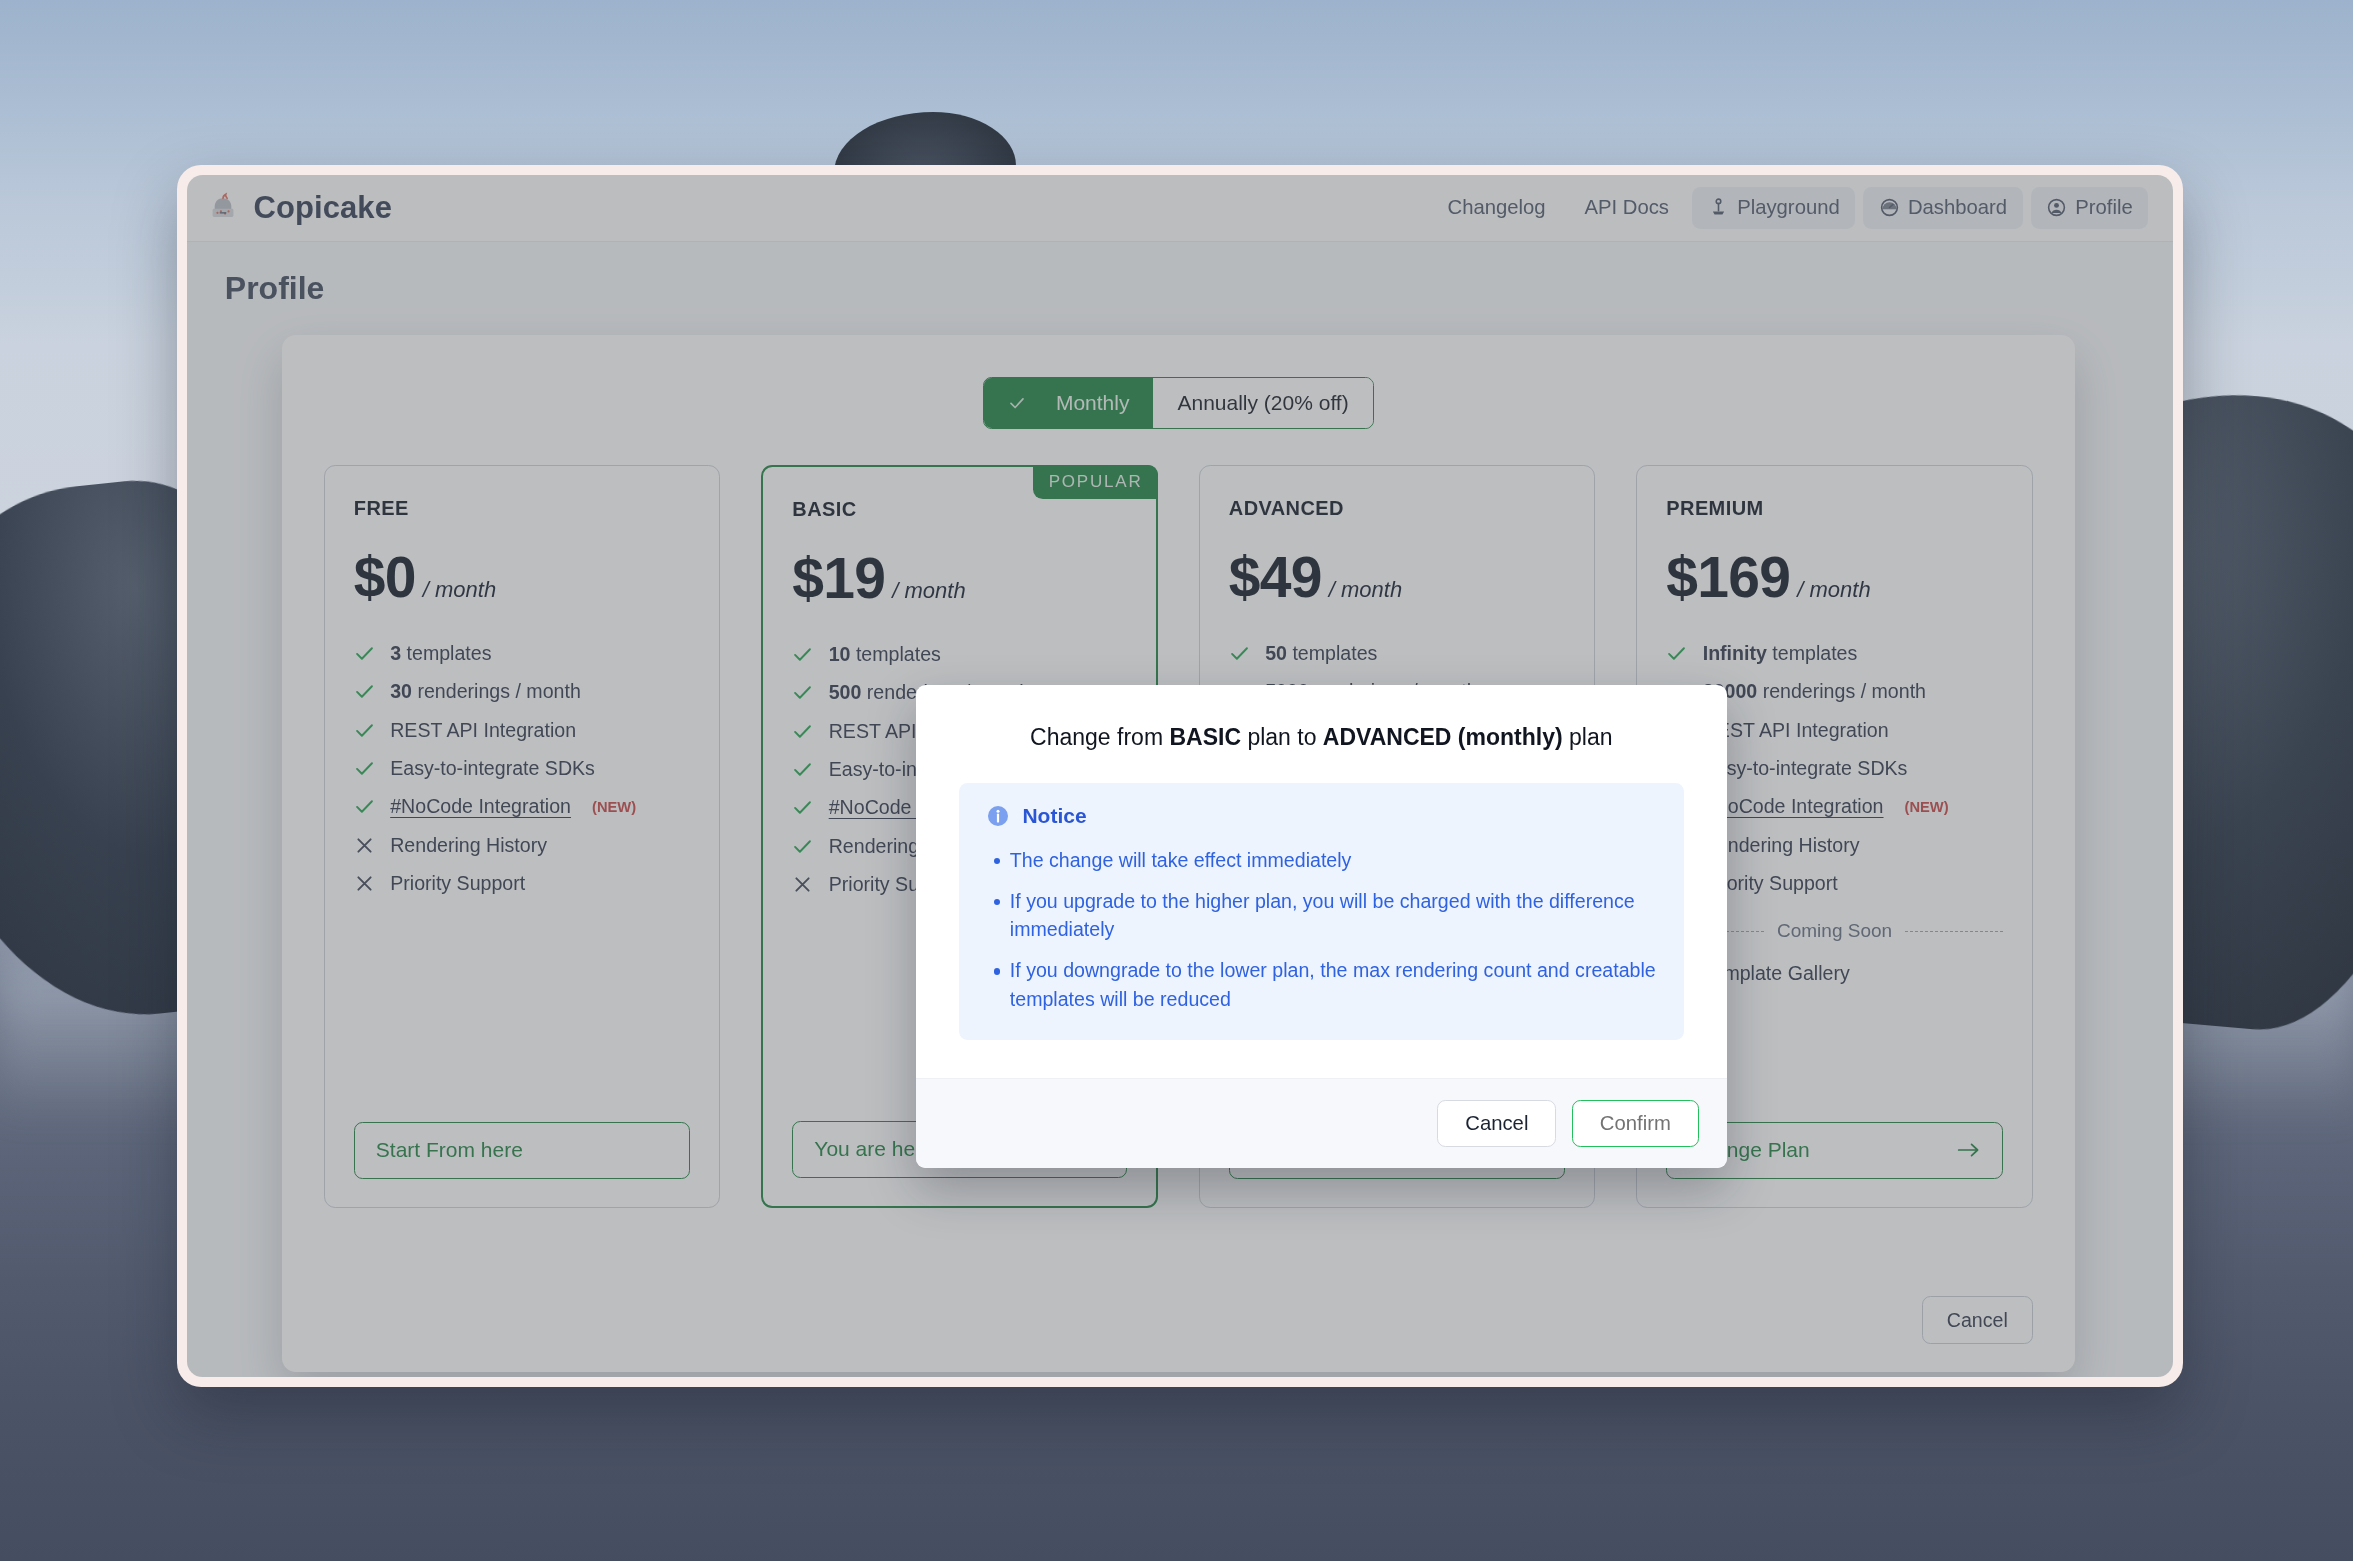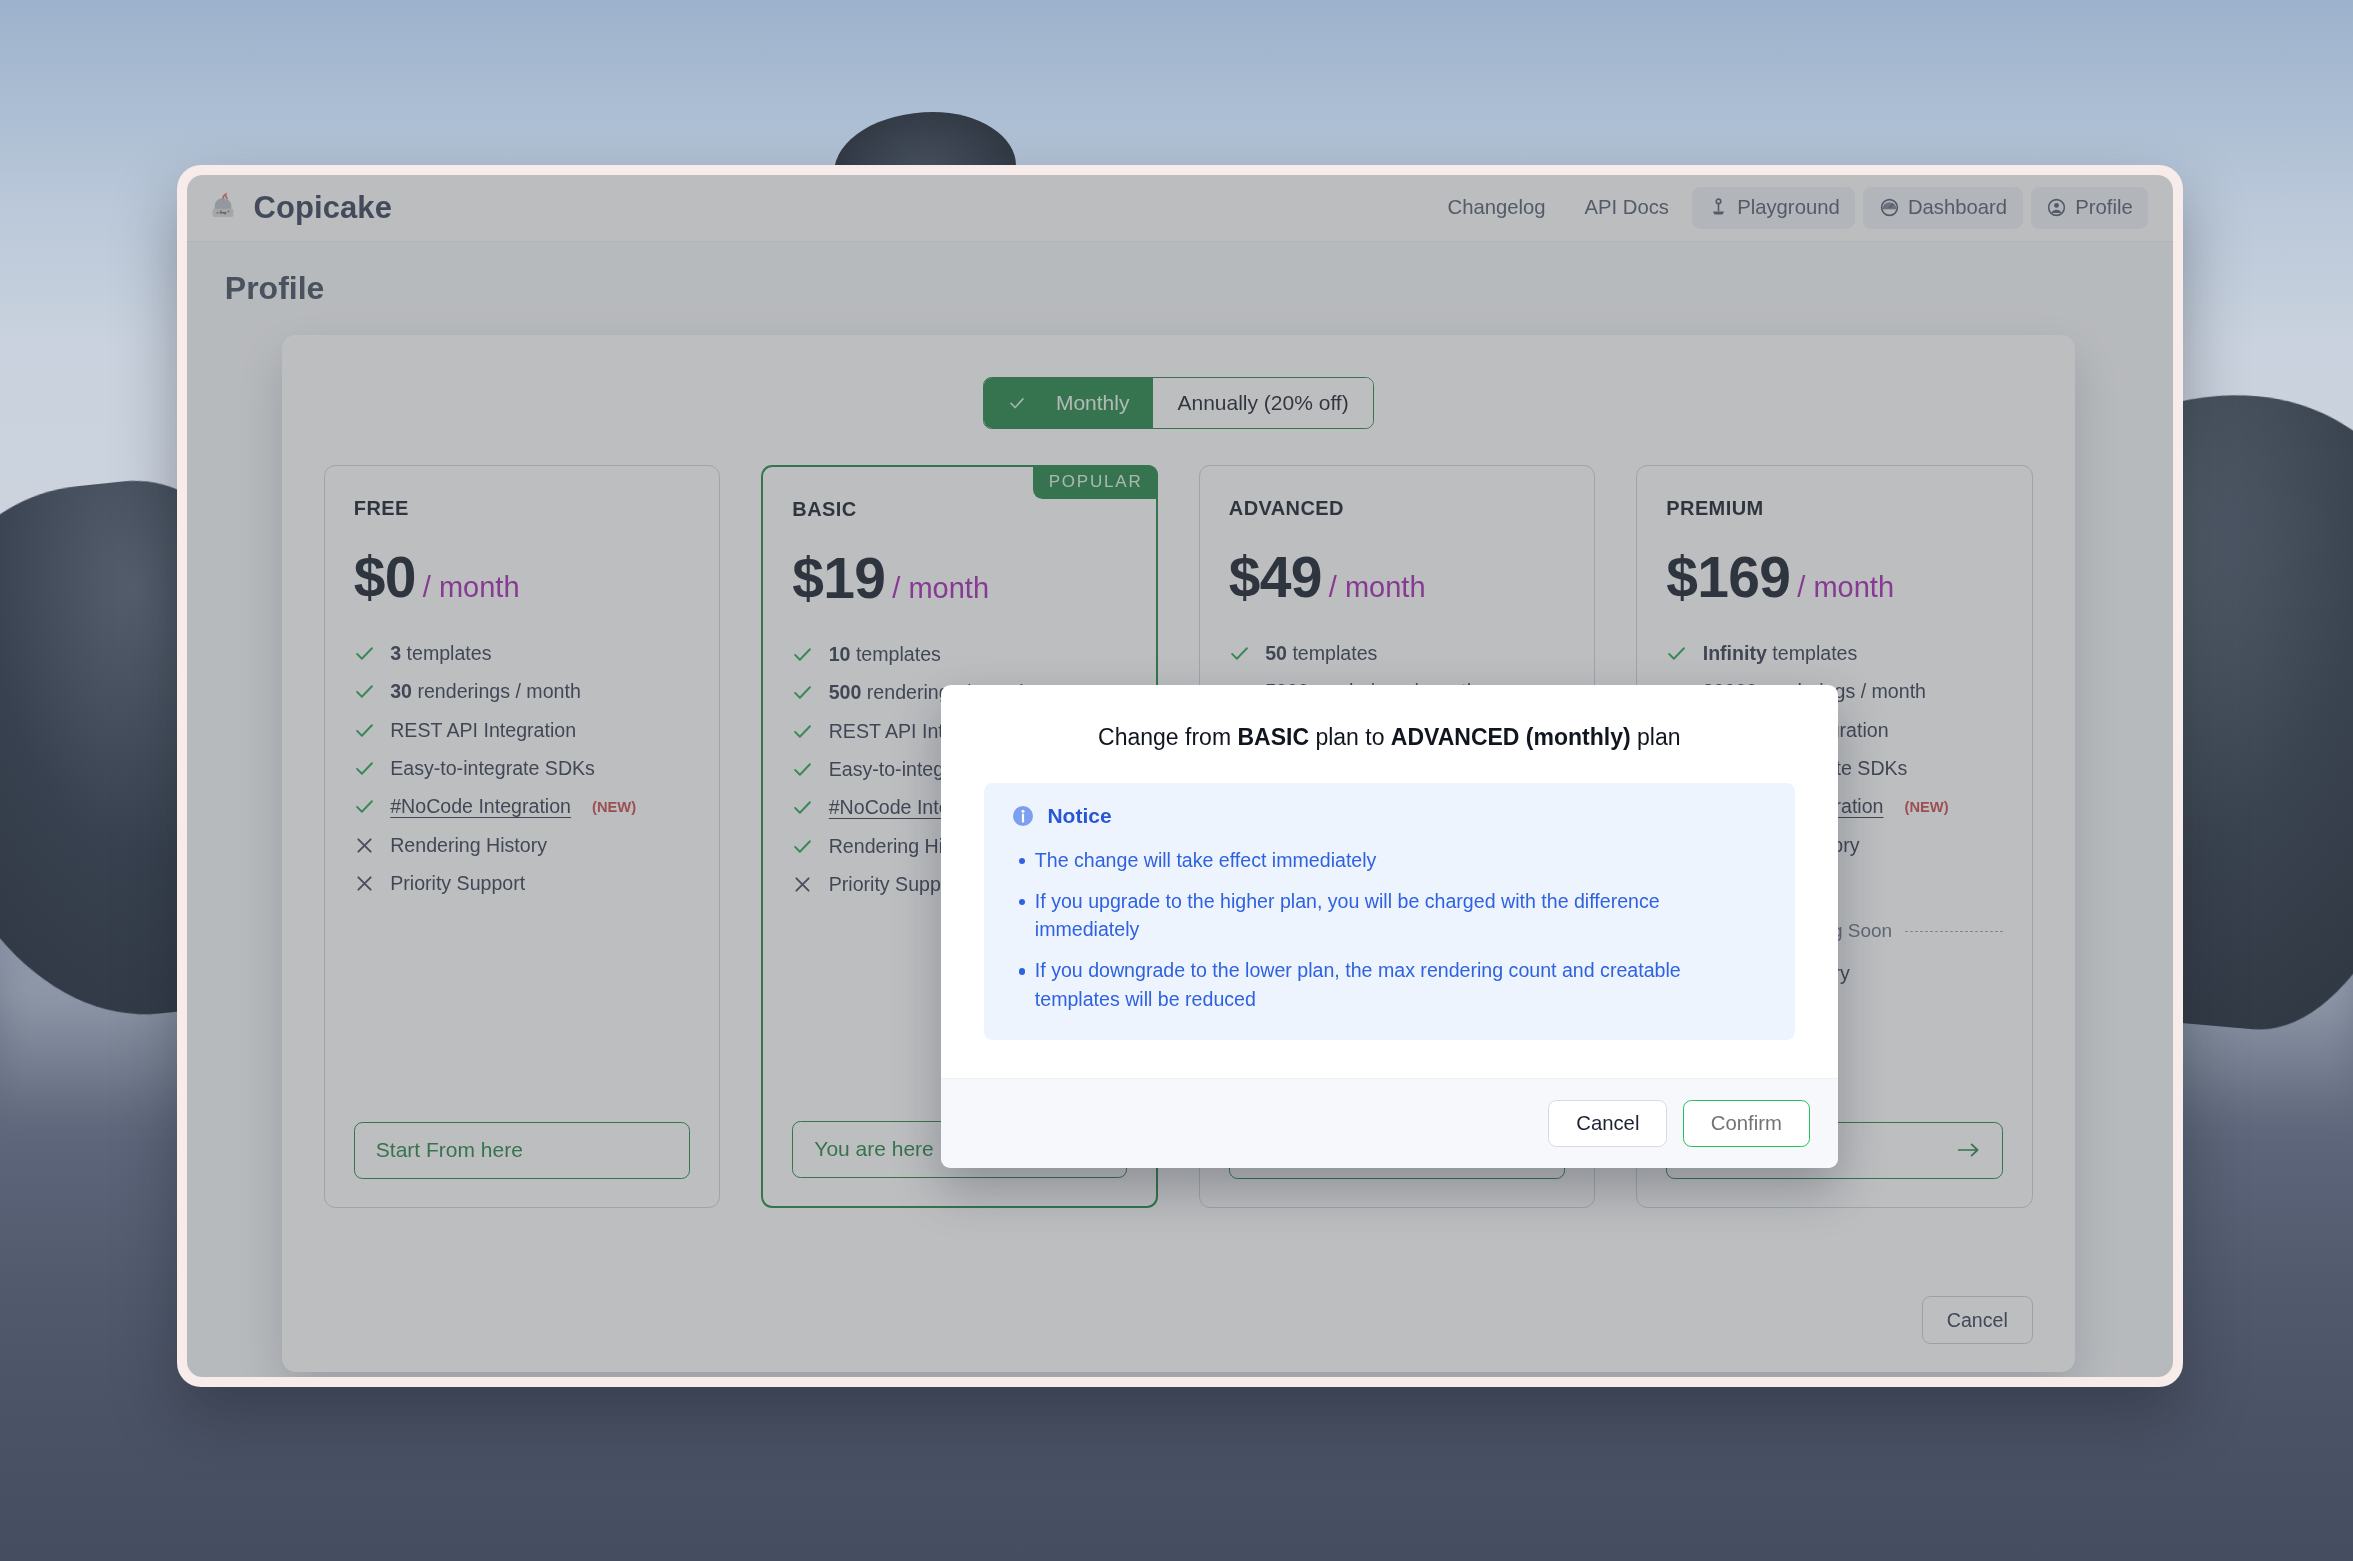--- a/index.html
+++ b/index.html
@@ -165,21 +165,21 @@
     letter-spacing: 0.4px;
   }
   .plan-price-row {
     margin-top: 29px;
     display: flex; align-items: baseline; gap: 7px;
   }
   .plan-price {
     font-size: 57px; font-weight: 800; color: #0d1420;
     letter-spacing: -0.7px; line-height: 1;
   }
-  .plan-period { font-size: 29px; color: #a21caf; }
+  .plan-period { font-size: 22px; color: #0f172a; font-style: italic; }
 
   .feature-list { margin-top: 36px; display: flex; flex-direction: column; gap: 15.4px; }
   .feature {
     display: flex; align-items: center; gap: 15.4px;
     font-size: 19.6px; color: #2b3347;
   }
   .feature .f-ico { width: 21px; height: 21px; flex: none; display: block; }
   .feature .strong { font-weight: 700; }
   .feature .link {
     text-decoration: underline; text-underline-offset: 3.5px;
@@ -231,26 +231,25 @@
 
   
   .modal-backdrop {
     position: absolute; inset: 0;
     z-index: 60;
     display: flex; align-items: center; justify-content: center;
   }
   .modal {
     position: absolute;
     left: 729px; top: 510px;
-    width: 897px;
+    width: 811px;
     background: #ffffff;
     border-radius: 9.8px;
     box-shadow: 0 21px 49px rgba(20,26,38,.28);
     overflow: hidden;
-    margin-left: 25px;
   }
   .modal-body { padding: 39px 43px 38px; }
   .modal-title {
     text-align: center;
     font-size: 23px;
     color: #10151f;
     margin-bottom: 32px;
   }
   .modal-title b { font-weight: 700; }
   .notice-box {

